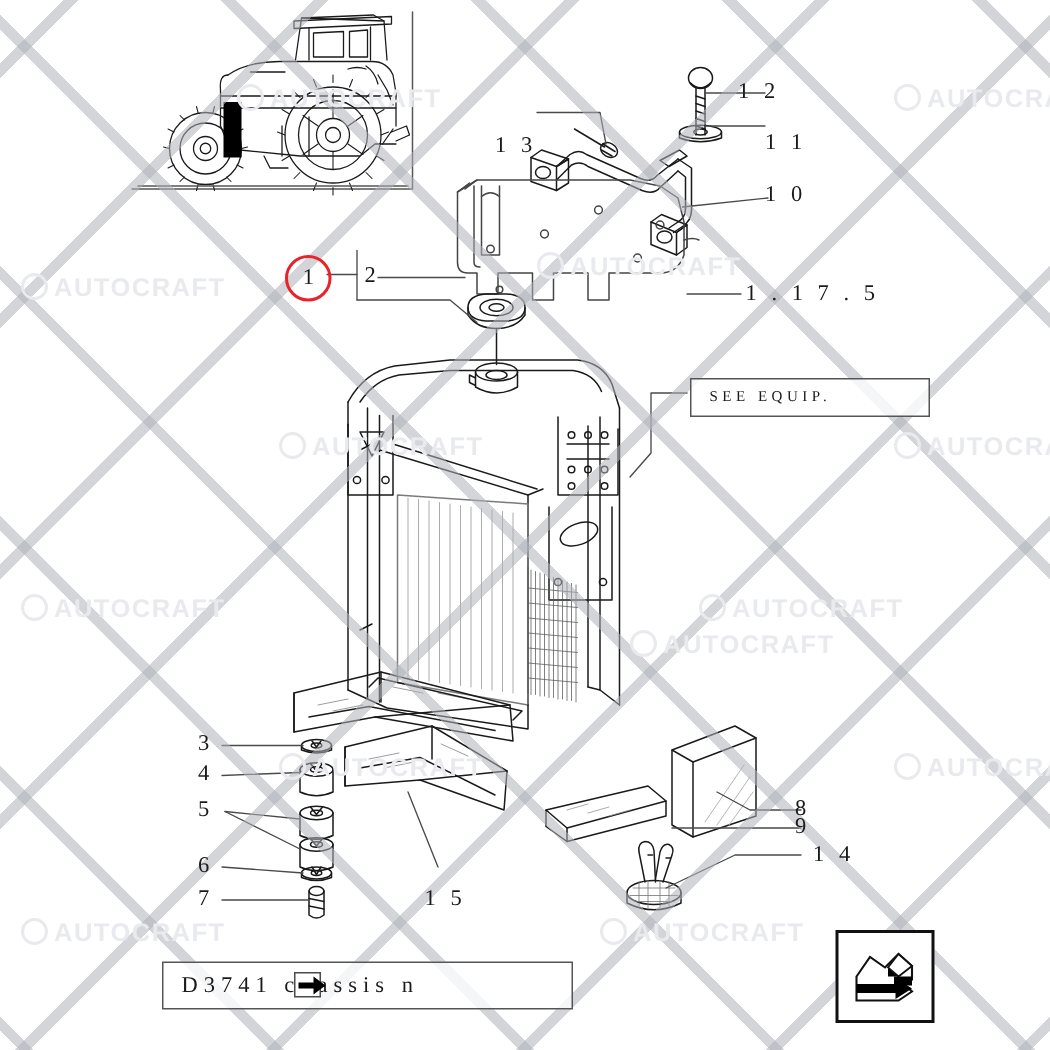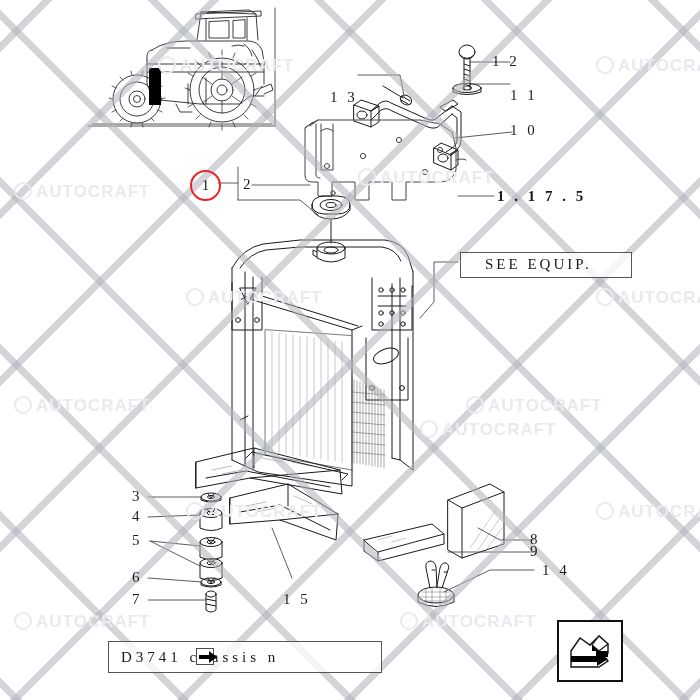--- a/index.html
+++ b/index.html
@@ -32,22 +32,22 @@
   .lbl{position:absolute;font-family:"Liberation Serif",serif;
        font-size:15px;color:#1a1a1a;letter-spacing:3px;white-space:nowrap;}
 
   .callout-1{position:absolute;width:27px;height:27px;border:2px solid #e8242a;
      border-radius:50%;display:flex;align-items:center;justify-content:center;
      font-family:"Liberation Serif",serif;font-size:15px;color:#1a1a1a;background:transparent;}
 
   
   .box{position:absolute;border:1px solid #555;background:rgba(255,255,255,.78);
        font-family:"Liberation Serif",serif;color:#1a1a1a;}
-  #see-equip{left:460px;top:252px;width:140px;padding:3px 6px 4px 24px;
-     font-size:15px;line-height:17px;letter-spacing:3px;}
+  #see-equip{left:460px;top:252px;width:140px;padding:3px 6px 4px 12px;
+     font-size:10px;line-height:17px;letter-spacing:3px;}
   #title-block{left:108px;top:641px;width:260px;height:30px;
      display:flex;align-items:center;padding-left:12px;
      font-size:15px;letter-spacing:4px;}
 
   
   #nav-icon{position:absolute;left:557px;top:620px;width:62px;height:58px;
      border:2px solid #111;background:#fff;display:flex;align-items:center;justify-content:center;}
 
   
   #cursor{position:absolute;left:196px;top:648px;width:24px;height:18px;}
@@ -440,21 +440,21 @@
   <div class="lbl" style="left:530px;top:531px;letter-spacing:0;">8</div>
   <div class="lbl" style="left:530px;top:543px;letter-spacing:0;">9</div>
 
   <div class="lbl" style="left:510px;top:122px;">1 0</div>
   <div class="lbl" style="left:510px;top:87px;">1 1</div>
   <div class="lbl" style="left:492px;top:53px;">1 2</div>
   <div class="lbl" style="left:330px;top:66px;margin-top:23px;">1 3</div>
   <div class="lbl" style="left:542px;top:562px;">1 4</div>
   <div class="lbl" style="left:283px;top:591px;">1 5</div>
 
-  <div class="lbl" style="left:497px;top:188px;font-weight:bold;">1 . 1 7 . 5</div>
+  <div class="lbl" style="left:497px;top:188px;">1 . 1 7 . 5</div>
 
   <div class="box" id="see-equip">
     <div>SEE  EQUIP.</div>
   </div>
 
   <div class="box" id="title-block">
     <span>D3741  chassis n</span>
   </div>
 
   <svg id="cursor" viewBox="0 0 24 18">

